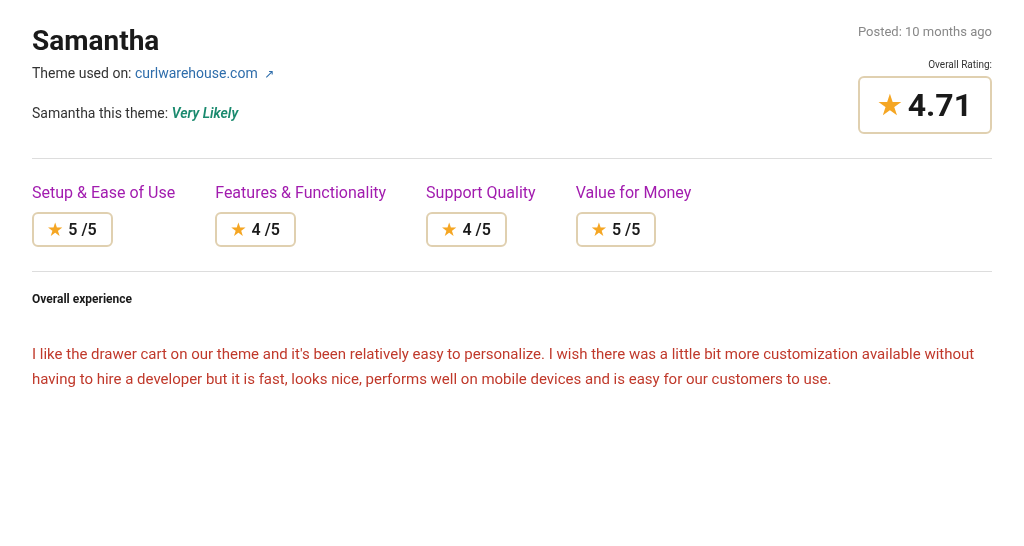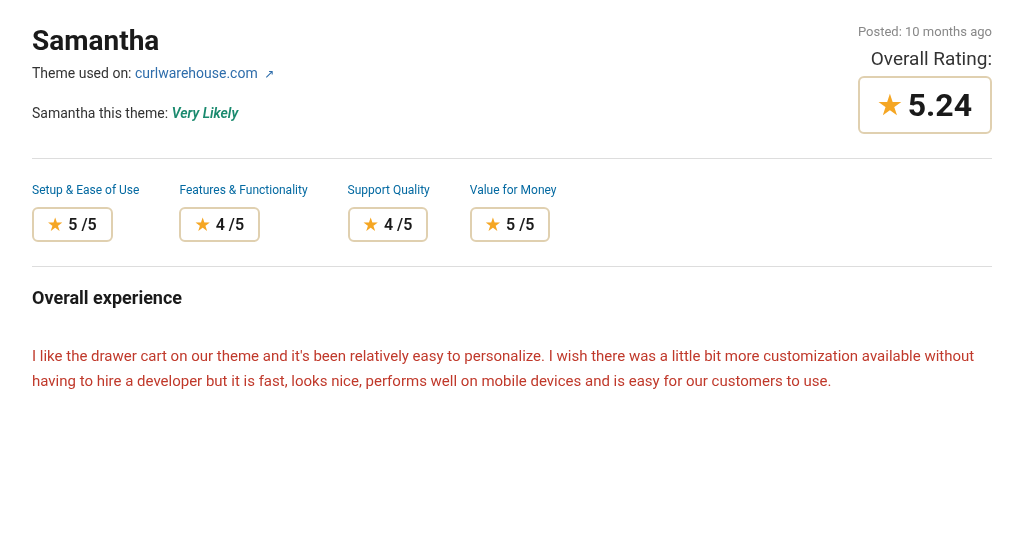--- a/index.html
+++ b/index.html
@@ -65,25 +65,25 @@
       font-style: italic;
     }
 
     .overall-rating-section {
       text-align: right;
     }
 
     .posted-date {
       font-size: 13px;
       color: #888;
-      margin-bottom: 8px;
+      margin-bottom: 20px;
     }
 
     .overall-label {
-      font-size: 19px;
+      font-size: 10px;
       color: #333;
       margin-bottom: 6px;
     }
 
     .rating-box {
       display: inline-flex;
       align-items: center;
       border: 2px solid #e0d0b0;
       border-radius: 6px;
       padding: 8px 18px;
@@ -112,22 +112,22 @@
       flex-wrap: wrap;
     }
 
     .rating-category {
       display: flex;
       flex-direction: column;
       gap: 10px;
     }
 
     .category-label {
-      font-size: 12px;
-      color: #0369a1;
+      font-size: 16px;
+      color: #a21caf;
     }
 
     .score-badge {
       display: inline-flex;
       align-items: center;
       border: 2px solid #e0d0b0;
       border-radius: 6px;
       padding: 6px 14px;
       font-size: 16px;
       font-weight: 600;
@@ -146,21 +146,21 @@
       border: none;
       border-top: 1px solid #ddd;
       margin: 24px 0 20px 0;
     }
 
     .overall-experience-section {
       margin-top: 4px;
     }
 
     .overall-exp-title {
-      font-size: 18px;
+      font-size: 12px;
       font-weight: 700;
       color: #1a1a1a;
       margin-bottom: 14px;
     }
 
     .review-text {
       font-size: 15px;
       line-height: 1.65;
       color: #c0392b;
       margin-top: 36px;
@@ -183,21 +183,21 @@
       <span>Samantha this theme:</span>
       <span class="recommend-value">Very Likely</span>
     </p>
   </div>
 
   <div class="overall-rating-section">
     <div class="posted-date">Posted: 10 months ago</div>
     <div class="overall-label">Overall Rating:</div>
     <div class="rating-box">
       <span class="star-icon-large">★</span>
-      <span>5.24</span>
+      <span>4.71</span>
     </div>
   </div>
 </div>
 
 <hr class="divider">
 
 <div class="ratings-grid">
 <div class="rating-category">
       <div class="category-label">Setup &amp; Ease of Use</div>
       <div class="score-badge">

